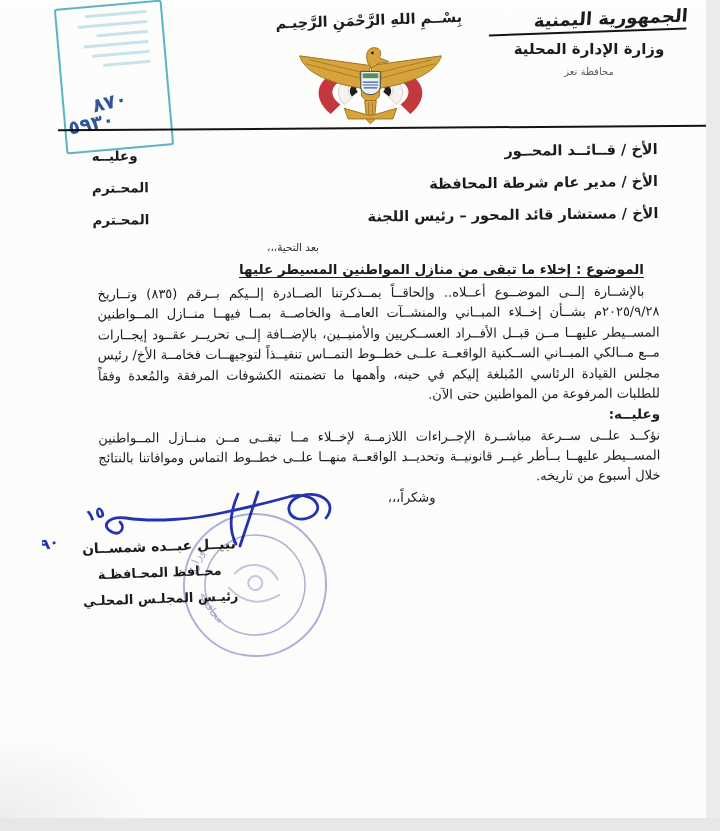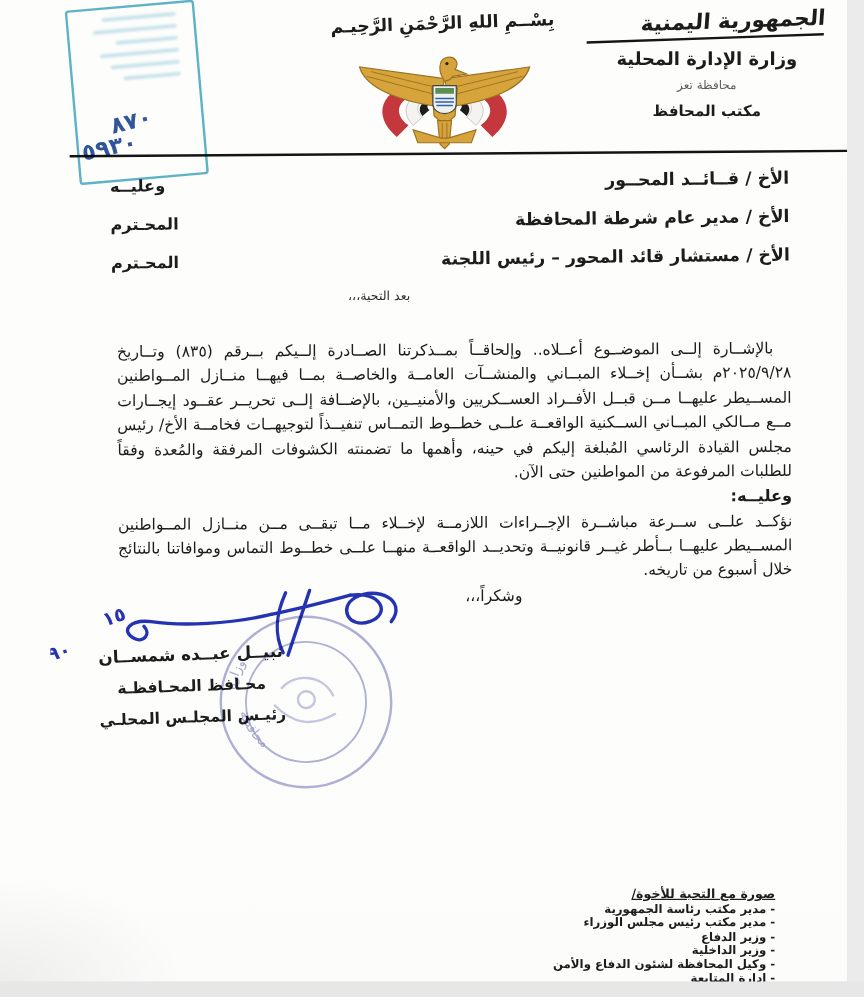--- a/index.html
+++ b/index.html
@@ -40,21 +40,21 @@
   .office{font-size:12.5px;font-weight:bold;margin-top:8px;}
   .head-rule{position:absolute;left:58px;top:127px;width:650px;height:2.2px;
     background:#141414;transform:rotate(-0.4deg);}
   
   .recipients{position:absolute;left:92px;top:138px;width:566px;
     transform:rotate(-0.7deg);transform-origin:right center;}
   .recip-row{display:flex;justify-content:space-between;align-items:baseline;
     line-height:22px;margin-bottom:10px;font-weight:bold;}
   .recip-to{font-size:14.5px;}
   .recip-hon{font-size:13.5px;}
-  .greeting{position:absolute;left:290px;top:241px;font-size:10.5px;color:#2e2e2e;}
+  .greeting{position:absolute;left:267px;top:241px;font-size:10.5px;color:#2e2e2e;}
   
   .subject{position:absolute;right:62px;top:261px;font-size:13.5px;font-weight:bold;
     text-decoration:underline;text-underline-offset:3px;white-space:nowrap;}
   .body-block{position:absolute;left:98px;top:283px;width:562px;
     font-size:13px;line-height:1.57;text-align:justify;transform:rotate(-0.3deg);}
   .body-block p{margin:0;}
   .p-first{text-indent:15px;}
   .transition{font-weight:bold;font-size:13.5px;}
   .thanks{text-align:center;padding-left:64px;margin-top:4px;font-size:13px;}
   
@@ -112,21 +112,20 @@
     <path d="M75,32 h20 v16 a10,8 0 0 1 -20,0 Z" fill="#eef0ee" stroke="#444" stroke-width="1"></path>
     <path d="M77,34 h16 v5 h-16 Z" fill="#3f7d3a" opacity="0.85"></path>
     <path d="M77,43 h16 M77,46 h16 M78,49 h14" stroke="#2c5fae" stroke-width="1.2" fill="none"></path>
     <path d="M58,70 L82,77 L88,77 L112,70 L108,81 L62,81 Z" fill="#d7a33b" stroke="#9a7322" stroke-width="1"></path>
   </svg>
 
   <div class="lh-right">
     <span class="republic">الجمهورية اليمنية</span>
     <div class="ministry">وزارة الإدارة المحلية</div>
     <div class="gov">محافظة تعز</div>
-    <div class="office">مكتب المحافظ</div>
   </div>
 
   <div class="head-rule"></div>
 
   <div class="recipients">
     <div class="recip-row">
       <span class="recip-to">الأخ / قــائــد المحــور</span>
       <span class="recip-hon">وعليــه</span>
     </div>
     <div class="recip-row">
@@ -134,20 +133,21 @@
       <span class="recip-hon">المحـترم</span>
     </div>
     <div class="recip-row">
       <span class="recip-to">الأخ / مستشار قائد المحور – رئيس اللجنة</span>
       <span class="recip-hon">المحـترم</span>
     </div>
   </div>
 
   <div class="greeting">بعد التحية،،،</div>
 
+  <div class="subject">الموضوع : إخلاء ما تبقى من منازل المواطنين المسيطر عليها</div>
 
   <div class="body-block">
     <p class="p-first">بالإشــارة إلــى الموضــوع أعــلاه.. وإلحاقــاً بمــذكرتنا الصــادرة إلــيكم بــرقم (٨٣٥) وتــاريخ ٢٠٢٥/٩/٢٨م بشــأن إخــلاء المبــاني والمنشــآت العامــة والخاصــة بمــا فيهــا منــازل المــواطنين المســيطر عليهــا مــن قبــل الأفــراد العســكريين والأمنيــين، بالإضــافة إلــى تحريــر عقــود إيجــارات مــع مــالكي المبــاني الســكنية الواقعــة علــى خطــوط التمــاس تنفيــذاً لتوجيهــات فخامــة الأخ/ رئيس مجلس القيادة الرئاسي المُبلغة إليكم في حينه، وأهمها ما تضمنته الكشوفات المرفقة والمُعدة وفقاً للطلبات المرفوعة من المواطنين حتى الآن.</p>
     <p class="transition">وعليــه:</p>
     <p>نؤكــد علــى ســرعة مباشــرة الإجــراءات اللازمــة لإخــلاء مــا تبقــى مــن منــازل المــواطنين المســيطر عليهــا بــأطر غيــر قانونيــة وتحديــد الواقعــة منهــا علــى خطــوط التماس وموافاتنا بالنتائج خلال أسبوع من تاريخه.</p>
     <p class="thanks">وشكراً،،،</p>
   </div>
 
   <svg class="sig-svg" width="300" height="85" viewBox="0 0 300 85">
     <g fill="none" stroke="#2433b5" stroke-width="2.8" stroke-linecap="round">
@@ -180,26 +180,17 @@
     <text font-size="11" fill="#8385c2" opacity="0.9">
       <textPath href="#arcBot" startOffset="28%">محافظة تعز</textPath>
     </text>
     <g fill="none" stroke="#9b9dd0" stroke-width="2" opacity="0.7">
       <path d="M58,72 C68,56 92,56 102,72"></path>
       <path d="M54,86 C72,100 88,100 106,86"></path>
       <circle cx="80" cy="78" r="7"></circle>
     </g>
   </svg>
 
-  <div class="cc">
-    <div class="cc-header">صورة مع التحية للأخوة/</div>
-    <div class="cc-item">- مدير مكتب رئاسة الجمهورية</div>
-    <div class="cc-item">- مدير مكتب رئيس مجلس الوزراء</div>
-    <div class="cc-item">- وزير الدفاع</div>
-    <div class="cc-item">- وزير الداخلية</div>
-    <div class="cc-item">- وكيل المحافظة لشئون الدفاع والأمن</div>
-    <div class="cc-item">- إدارة المتابعة</div>
-  </div>
 
 </div>
 
 <div class="scan-edge-right"></div>
 <div class="scan-edge-bottom"></div>
 
 </body></html>

